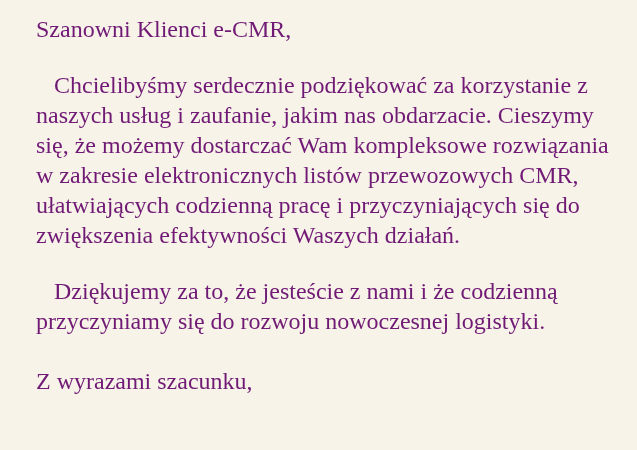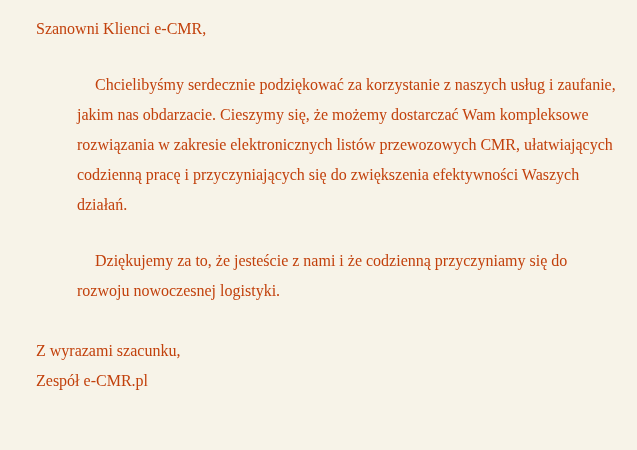--- a/index.html
+++ b/index.html
@@ -15,31 +15,30 @@
     overflow: hidden;
   }
   .page {
     box-sizing: border-box;
     width: 637px;
     height: 450px;
     background: #f7f3e8;
     padding: 14px 16px 10px 36px;
   }
   .letter {
-    font-size: 16px;
+    font-size: 24px;
     line-height: 30px;
-    color: #c2410c;
+    color: #701a75;
   }
   .para {
     margin: 0;
     text-align: left;
   }
   .para + .para {
     margin-top: 26px;
-    margin-left: 41px;
   }
   .indent {
     text-indent: 18px;
   }
   .closing {
     margin-top: 30px;
   }
   .closing-line {
     margin: 0;
     font-family: Liberation Serif, serif;
@@ -52,17 +51,16 @@
   <div class="letter">
 
     <p class="para">Szanowni Klienci e-CMR,</p>
 
     <p class="para indent">Chcielibyśmy serdecznie podziękować za korzystanie z naszych usług i zaufanie, jakim nas obdarzacie. Cieszymy się, że możemy dostarczać Wam kompleksowe rozwiązania w zakresie elektronicznych listów przewozowych CMR, ułatwiających codzienną pracę i przyczyniających się do zwiększenia efektywności Waszych działań.</p>
 
     <p class="para indent">Dziękujemy za to, że jesteście z nami i że codzienną przyczyniamy się do rozwoju nowoczesnej logistyki.</p>
 
     <div class="closing">
       <p class="closing-line">Z wyrazami szacunku,</p>
-      <p class="closing-line">Zespół e-CMR.pl</p>
     </div>
 
   </div>
 </div>
 
 </body></html>

